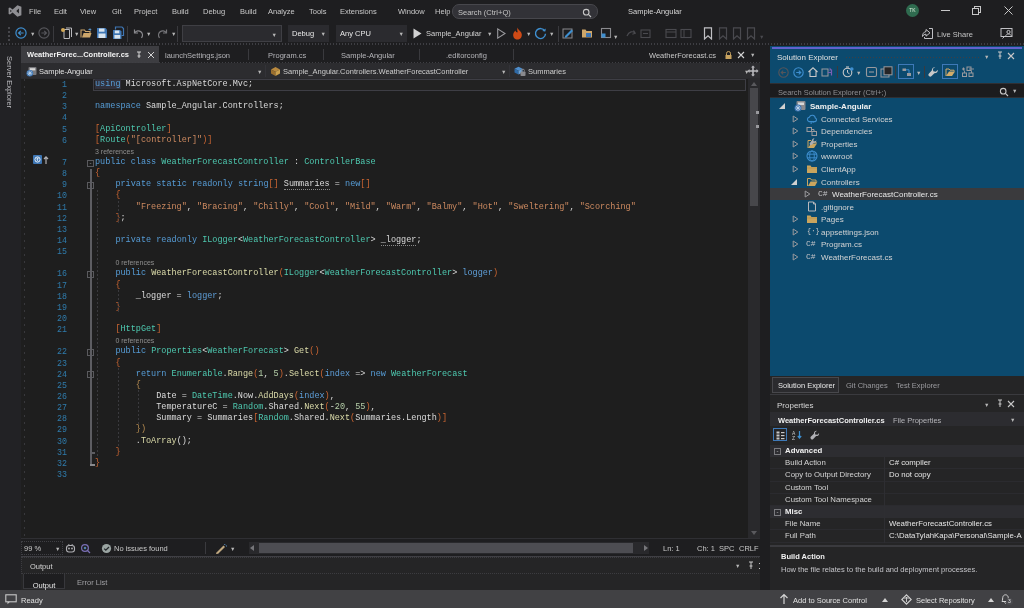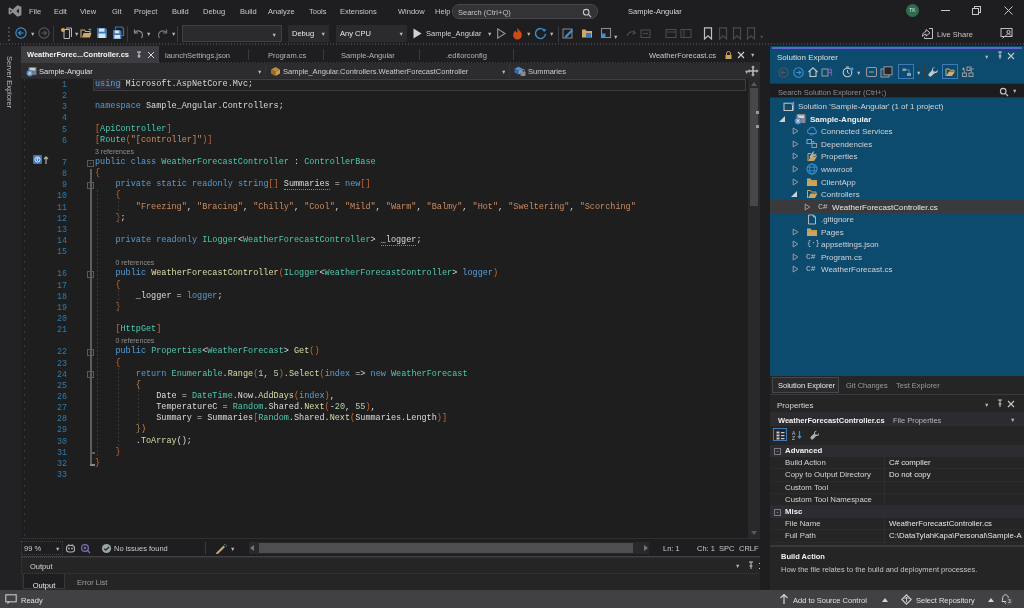--- a/index.html
+++ b/index.html
@@ -485,28 +485,20 @@
   <div class="a" style="left:0;top:37px;width:254px;height:15px;background:#1c1c1e;border-top:1px solid #2f2f33;border-bottom:1px solid #2f2f33">
     <span class="a f75" style="left:8px;top:2.5px;color:#8e8e92">Search Solution Explorer (Ctrl+;)</span>
     <svg class="a" style="left:229px;top:3px" width="10" height="10" viewBox="0 0 10 10">
           <circle cx="4.2" cy="4.2" r="2.8" fill="none" stroke="#c8c8c8" stroke-width="1.1"></circle>
           <line x1="6.4" y1="6.4" x2="9" y2="9" stroke="#c8c8c8" stroke-width="1.1"></line>
         </svg>
     <span class="a cv" style="left:242px;top:4px">▼</span>
   </div>
   <div class="a" style="left:0;top:53.8px;width:254px">
     <div style="position:relative;height:12.55px">
-      <svg class="a" style="left:13px;top:1px" width="12" height="11" viewBox="0 0 12 11">
-            <rect x="1" y="2.2" width="8.5" height="7.3" fill="none" stroke="#c8c8c8" stroke-width="1"></rect>
-            <path d="M11 0.8 L8 3.2 L11 5.6 Z" fill="#9a7fd4"></path>
-            <path d="M10.6 0.8 V9.8" stroke="#9a7fd4" stroke-width="1.1"></path>
-          </svg>
-      <span class="a f8" style="left:28px;top:1.5px;color:#d4d4d4">Solution 'Sample-Angular' (1 of 1 project)</span>
-    </div>
-    <div style="position:relative;height:12.55px">
       <svg class="a" style="left:8px;top:2.5px" width="8" height="8" viewBox="0 0 8 8">
             <path d="M7 1 L7 7 L1 7 Z" fill="#d0d0d0"></path>
           </svg>
       <svg class="a" style="left:24px;top:0.5px" width="12" height="12" viewBox="0 0 12 12">
             <rect x="2.5" y="1" width="9" height="9" rx="1" fill="#8a8a8e"></rect>
             <rect x="4" y="2.5" width="6" height="2.5" fill="#d8d8d8"></rect>
             <circle cx="4" cy="8" r="3.5" fill="#3e76b4"></circle>
             <path d="M4 5 V11 M1.2 8 H6.8 M2 6 L6 10 M6 6 L2 10" stroke="#cfe0ef" stroke-width="0.7"></path>
           </svg>
       <span class="a f8" style="left:40px;top:1.5px;color:#f0f0f0;font-weight:bold">Sample-Angular</span>

